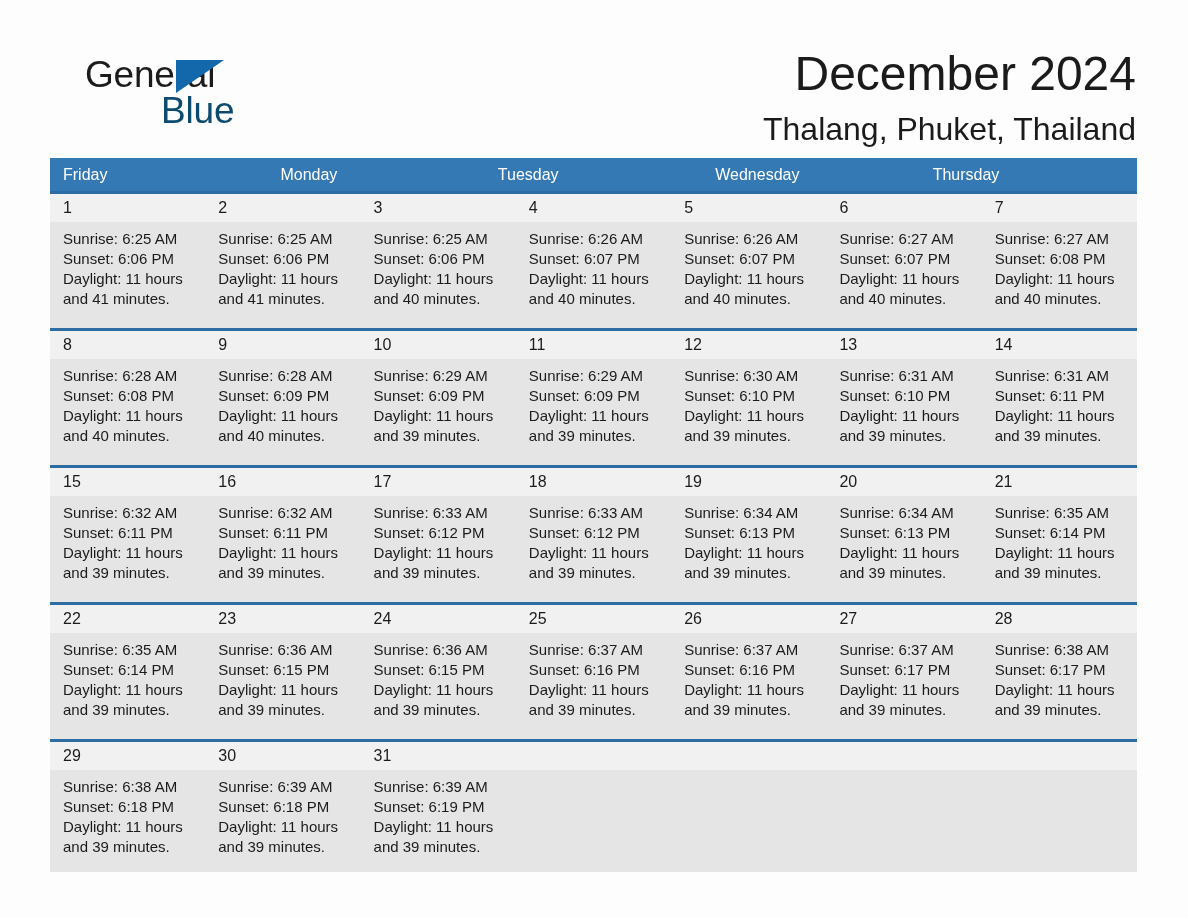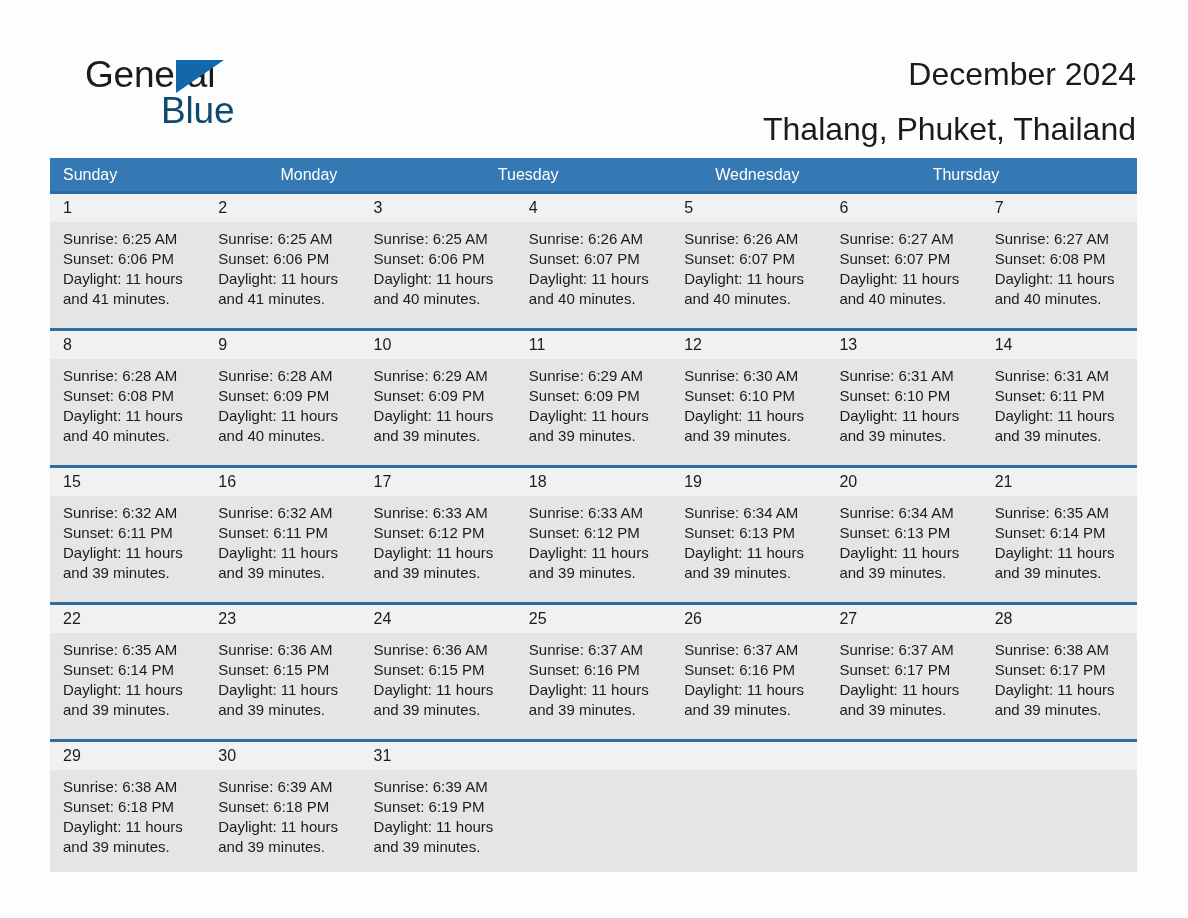--- a/index.html
+++ b/index.html
@@ -53,21 +53,21 @@
     white-space: nowrap;
     text-align: right;
   }
 
   .title-block {
     position: absolute;
     right: 52px; top: 0;
     text-align: right;
   }
   .month-title {
-    font-size: 32px;
+    font-size: 48px;
     color: #1b1b1b;
     line-height: 56px;
     white-space: nowrap;
   }
   .location {
     font-size: 32px;
     color: #1b1b1b;
     line-height: 34px;
     margin-top: 10px;
     white-space: nowrap;
@@ -149,21 +149,21 @@
     <div class="title-block">
       <div class="month-title">December 2024</div>
       <div class="location">Thalang, Phuket, Thailand</div>
     </div>
 
   </div>
 
   <div class="calendar">
 
     <div class="cal-head">
-      <div class="dow">Sunday</div>
+      <div class="dow">Friday</div>
       <div class="dow">Monday</div>
       <div class="dow">Tuesday</div>
       <div class="dow">Wednesday</div>
       <div class="dow">Thursday</div>
     </div>
 
     <div class="week">
       <div class="week-dates">
         <div class="daynum">1</div>
         <div class="daynum">2</div>

